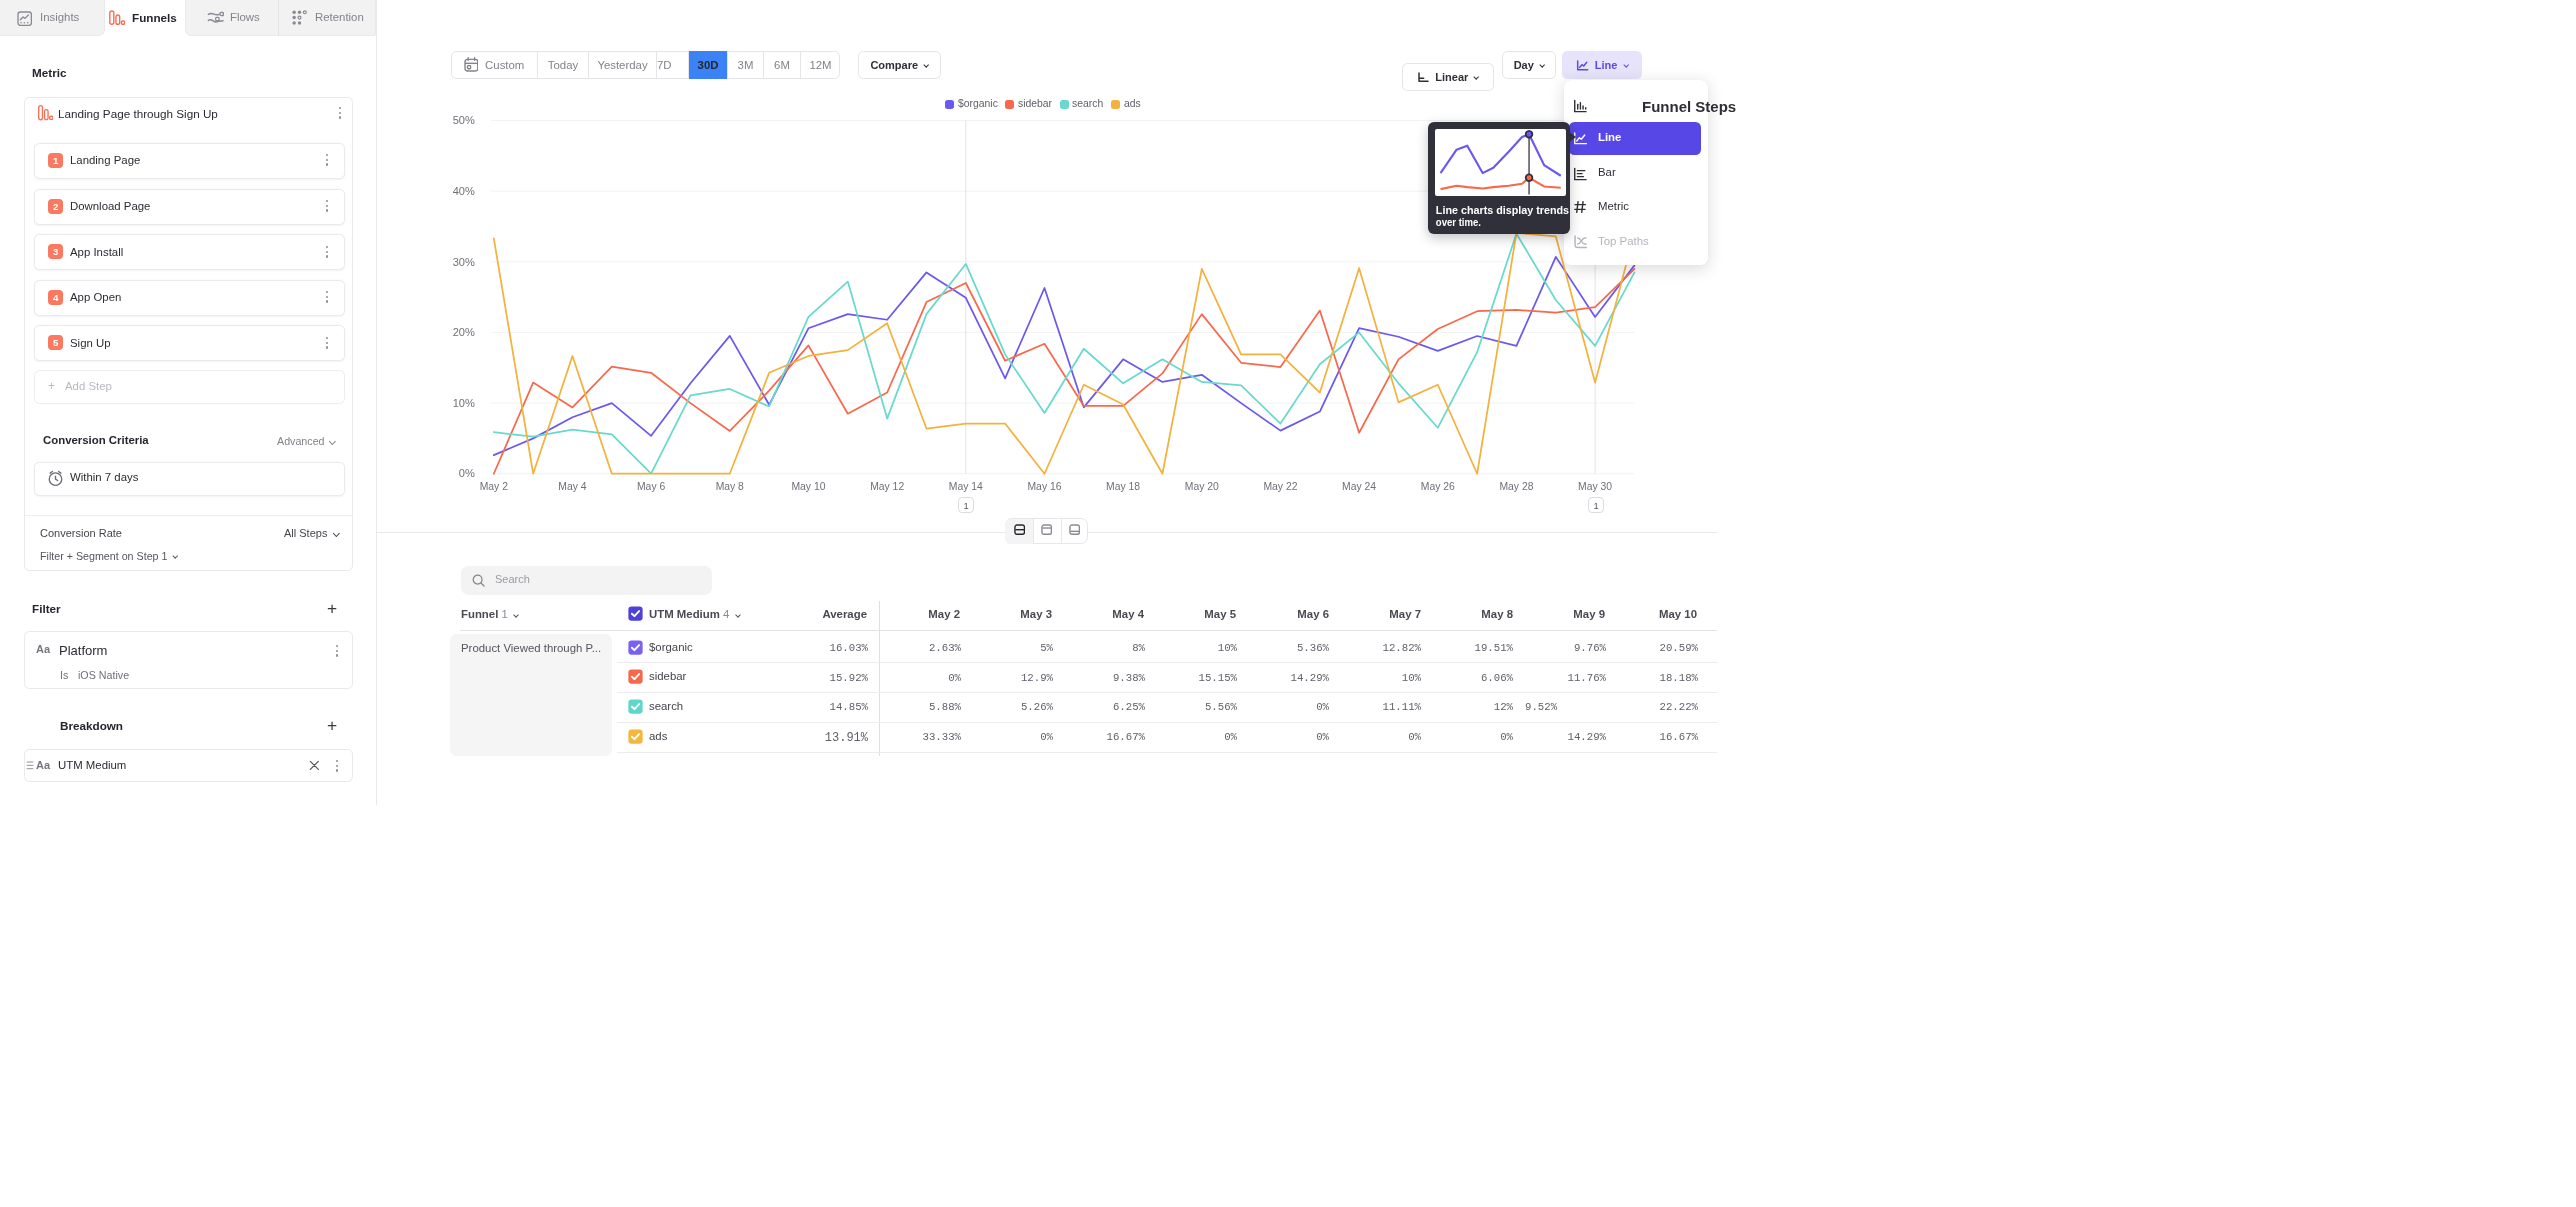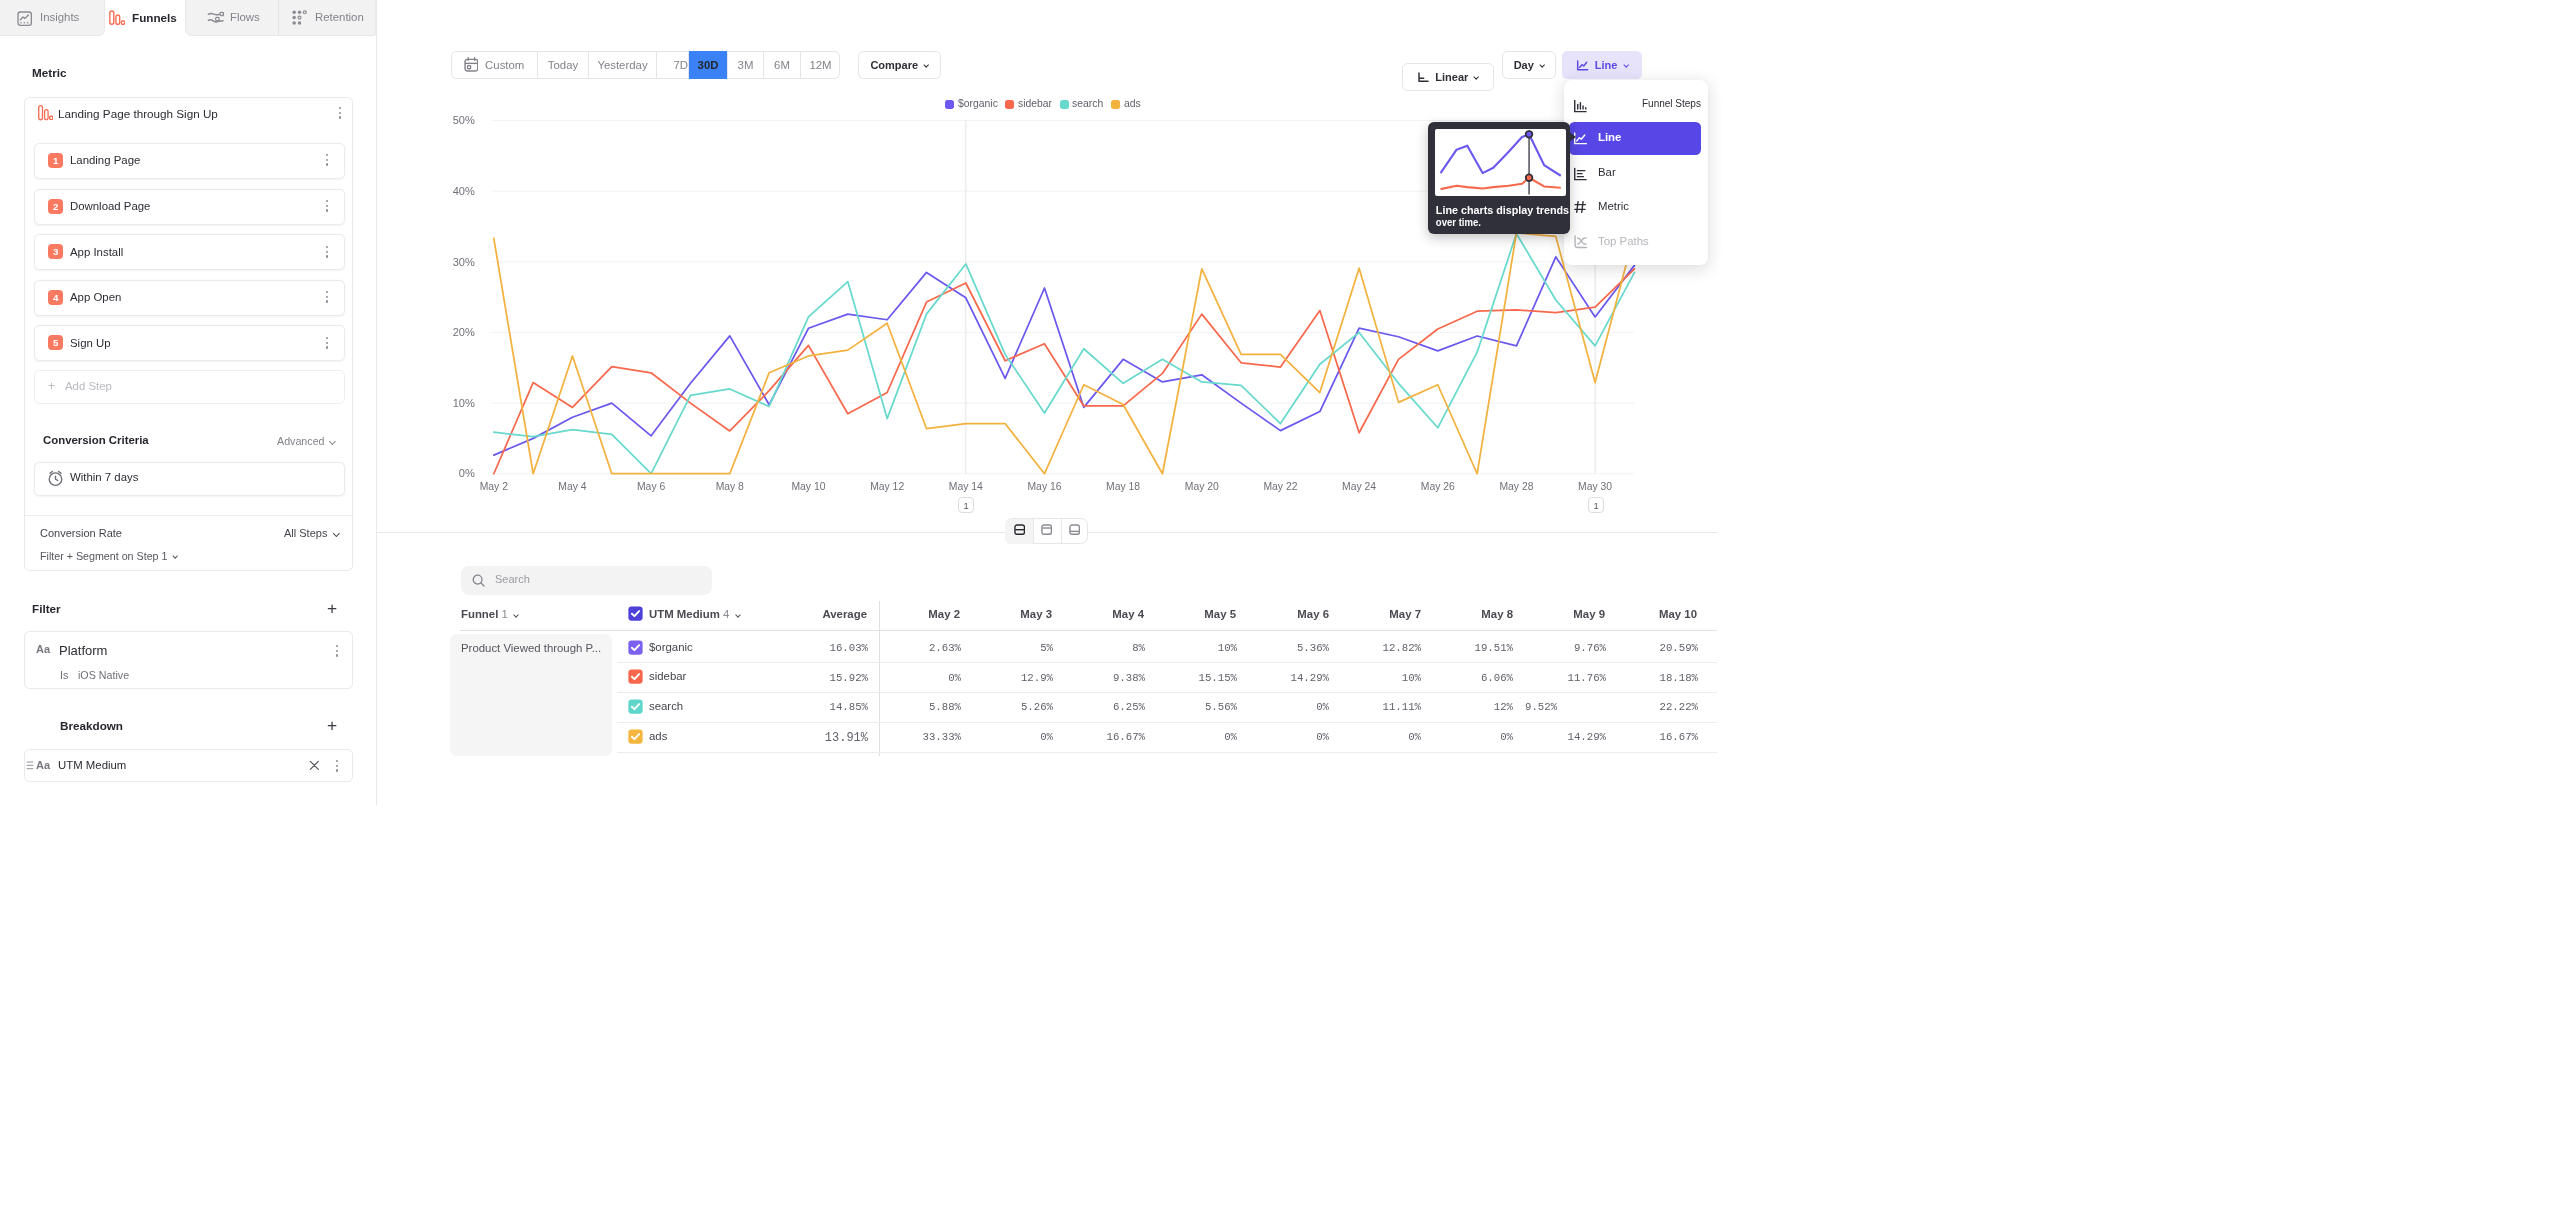--- a/index.html
+++ b/index.html
@@ -154,21 +154,21 @@
   </div>
 <div class="abs" style="left:451px;top:51px;width:389px;height:28px;border:0.7px solid #e5e5e8;border-radius:5.4px;background:#fff;"></div>
 <div class="abs" style="left:451px;top:51px;width:86px;height:28px;border-left:none;font-size:11.4px;color:#82828a;text-align:center;line-height:28px;border-radius:5.4px 0 0 5.4px;"><svg style="vertical-align:-3.4px;margin-right:6.7px;" width="14.8" height="15.4" viewBox="0 0 22 23">
       <rect x="1.5" y="3.5" width="19" height="17.5" rx="3.5" fill="none" stroke="#82828a" stroke-width="2.1"></rect>
       <line x1="1.5" y1="9.5" x2="20.5" y2="9.5" stroke="#82828a" stroke-width="2.1"></line>
       <path d="M6.2,1.2 V5 M15.8,1.2 V5" stroke="#82828a" stroke-width="2.1" stroke-linecap="round"></path>
       <rect x="5.2" y="13" width="4.6" height="4.6" rx="1" fill="none" stroke="#82828a" stroke-width="2"></rect>
     </svg>Custom</div>
 <div class="abs" style="left:537px;top:51px;width:51px;height:28px;border-left:0.7px solid #e5e5e8;font-size:11.4px;color:#82828a;text-align:center;line-height:28px;border-radius:0;">Today</div>
 <div class="abs" style="left:588px;top:51px;width:68px;height:28px;border-left:0.7px solid #e5e5e8;font-size:11.4px;color:#82828a;text-align:center;line-height:28px;border-radius:0;">Yesterday</div>
-<div class="abs" style="left:656px;top:51px;width:32px;height:28px;border-left:0.7px solid #e5e5e8;font-size:11.4px;color:#82828a;text-align:right;line-height:28px;border-radius:0;">7D</div>
+<div class="abs" style="left:656px;top:51px;width:32px;height:28px;border-left:0.7px solid #e5e5e8;font-size:11.4px;color:#82828a;text-align:left;line-height:28px;border-radius:0;">7D</div>
 <div class="abs" style="left:688px;top:51px;width:39px;height:28px;border-left:0.7px solid #e5e5e8;background:#3b82f6;font-weight:700;color:#26262e;font-size:11.4px;color:#26262e;text-align:center;line-height:28px;border-radius:0;">30D</div>
 <div class="abs" style="left:727px;top:51px;width:36px;height:28px;border-left:0.7px solid #e5e5e8;font-size:11.4px;color:#82828a;text-align:center;line-height:28px;border-radius:0;">3M</div>
 <div class="abs" style="left:763px;top:51px;width:37px;height:28px;border-left:0.7px solid #e5e5e8;font-size:11.4px;color:#82828a;text-align:center;line-height:28px;border-radius:0;">6M</div>
 <div class="abs" style="left:800px;top:51px;width:40px;height:28px;border-left:0.7px solid #e5e5e8;font-size:11.4px;color:#82828a;text-align:center;line-height:28px;border-radius:0 5.4px 5.4px 0;">12M</div>
 <div class="abs" style="left:858px;top:51px;width:83px;height:28px;border:0.7px solid #e5e5e8;border-radius:5.4px;text-align:center;line-height:27.5px;font-size:11px;font-weight:700;color:#2e2e36;">Compare&nbsp;&nbsp;<span class="chev" style="width:4.4px;height:4.4px;border-width:1.3px;"></span></div>
 <div class="abs" style="left:1402px;top:63px;width:92px;height:28px;border:0.7px solid #e5e5e8;border-radius:5.4px;line-height:27.5px;font-size:11px;font-weight:700;color:#2e2e36;text-align:center;">
 <svg style="vertical-align:-2.7px;margin-right:5.4px;" width="12.7" height="12.7" viewBox="0 0 19 19">
       <path d="M3,3 V15.5 H16.5 M3,11 H10" fill="none" stroke="#2e2e36" stroke-width="2.2" stroke-linecap="round" stroke-linejoin="round"></path>
     </svg>Linear&nbsp;&nbsp;<span class="chev" style="width:4.4px;height:4.4px;border-width:1.3px;"></span></div>
 <div class="abs" style="left:1502px;top:51px;width:54px;height:28px;border:0.7px solid #e5e5e8;border-radius:5.4px;line-height:27.5px;font-size:11px;font-weight:700;color:#2e2e36;text-align:center;">Day&nbsp;&nbsp;<span class="chev" style="width:4.4px;height:4.4px;border-width:1.3px;"></span></div>
@@ -338,21 +338,21 @@
 <div class="abs" style="left:1564px;top:80px;width:144px;height:185px;background:#fff;border-radius:6.7px;box-shadow:0 3.4px 16px rgba(30,30,40,.16),0 0 0.7px rgba(30,30,40,.12);"></div>
 <svg class="abs" style="left:1573px;top:99px;" width="14.8" height="14" viewBox="0 0 21 21">
     <g stroke="#2e2e36" stroke-width="2.1" fill="none" stroke-linecap="round">
       <path d="M2,2 V19 H19"></path>
       <line x1="6.5" y1="8" x2="6.5" y2="15"></line>
       <line x1="10.5" y1="5.5" x2="10.5" y2="15"></line>
       <line x1="14.5" y1="10.5" x2="14.5" y2="15"></line>
       <line x1="18.5" y1="13" x2="18.5" y2="15"></line>
     </g>
   </svg>
-<div class="abs" style="left:1598px;top:98px;font-size:10px;font-weight:400;color:#2e2e36;padding-left:44px;">Funnel Steps</div>
+<div class="abs" style="left:1598px;top:98px;font-size:15px;font-weight:700;color:#2e2e36;padding-left:44px;">Funnel Steps</div>
 <div class="abs" style="left:1569px;top:122px;width:132px;height:33px;background:#5747e6;border-radius:5.4px;"></div>
 <svg class="abs" style="left:1573px;top:131px;" width="14.8" height="14" viewBox="0 0 21 21">
     <g stroke="#fff" stroke-width="2.1" fill="none" stroke-linecap="round" stroke-linejoin="round">
       <path d="M2,3 V19 H19.5"></path>
       <path d="M5,15 L9,10 L11.8,12.3 L17,6"></path>
     </g>
   </svg>
 <div class="abs" style="left:1598px;top:131px;font-size:11.4px;font-weight:600;color:#fff;">Line</div>
 <svg class="abs" style="left:1573px;top:167px;" width="14.8" height="14" viewBox="0 0 21 21">
     <g stroke="#2e2e36" stroke-width="2.1" fill="none" stroke-linecap="round">

